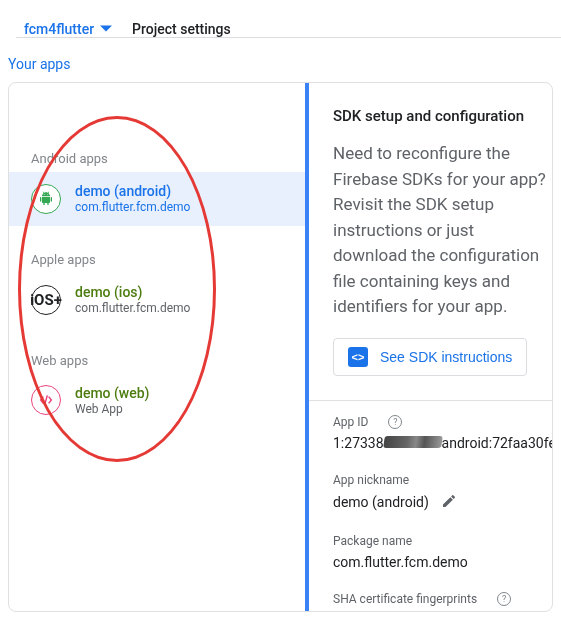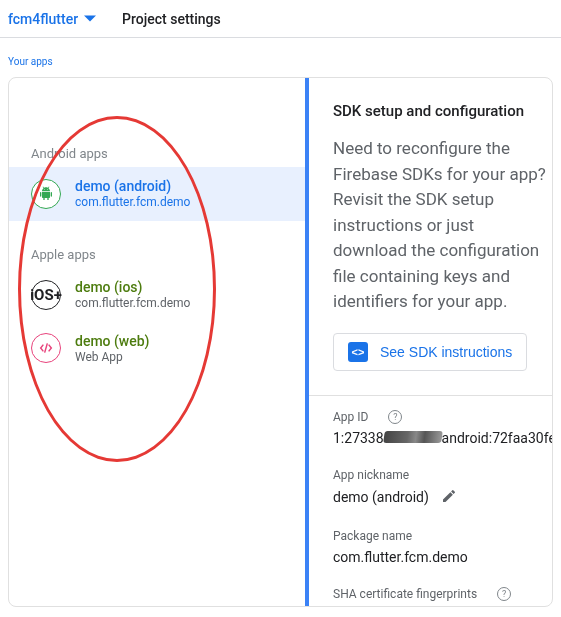--- a/index.html
+++ b/index.html
@@ -1,23 +1,23 @@
 <!DOCTYPE html>
 <html><head>
   <meta charset="utf-8">
   <style>
     * { box-sizing: border-box; margin: 0; padding: 0; }
     body { font-family: -apple-system, BlinkMacSystemFont, "Segoe UI", Roboto, Arial, sans-serif; background: #fff; color: #202124; width: 561px; height: 617px; overflow: hidden; }
     
-    .topbar { height: 38px; display: flex; align-items: center; gap: 26px; padding: 0 8px; border-bottom: 1px solid #dadce0; }
+    .topbar { height: 38px; display: flex; align-items: flex-end; gap: 20px; padding: 0 8px; border-bottom: 1px solid #dadce0; margin-left: 16px; }
     .project-chip { display: flex; align-items: center; gap: 6px; color: #1a73e8; font-size: 14px; font-weight: 500; cursor: pointer; }
     .project-chip svg { width: 12px; height: 12px; }
     .page-title { font-size: 14px; font-weight: 500; color: #202124; }
     
-    .subheader { padding: 18px 8px 10px; color: #1a73e8; font-size: 10px; }
+    .subheader { padding: 18px 8px 10px; color: #1a73e8; font-size: 14px; }
     
     .panel { margin: 0 8px; border: 1px solid #e0e0e0; border-radius: 8px; background: #fff; display: flex; height: 530px; overflow: hidden; position: relative; }
     
     .sidebar { width: 300px; border-right: 4px solid #3b82f6; padding-top: 60px; overflow: hidden; }
     .section-label { padding: 8px 22px 6px; color: #80868b; font-size: 13px; }
     .app-row { display: flex; align-items: center; gap: 14px; padding: 10px 22px; cursor: pointer; }
     .app-row.selected { background: #e8f0fe; }
     .app-row.selected .app-name { color: #1a73e8; font-weight: 500; }
     .app-row.selected .app-sub { color: #1a73e8; }
     .app-icon { width: 30px; height: 30px; border-radius: 50%; border: 1.5px solid; display: flex; align-items: center; justify-content: center; flex-shrink: 0; background: #fff; }
@@ -80,20 +80,21 @@
 
     <div class="section-label" style="margin-top:18px;">Apple apps</div>
     <div class="app-row">
       <div class="app-icon ios">iOS+</div>
       <div class="app-text">
         <div class="app-name">demo (ios)</div>
         <div class="app-sub">com.flutter.fcm.demo</div>
       </div>
     </div>
 
+    <div class="section-label" style="margin-top:18px;">Web apps</div>
     <div class="app-row">
       <div class="app-icon web">
         <svg width="16" height="16" viewBox="0 0 24 24" fill="none" stroke="currentColor" stroke-width="2.2">
             <path d="M8 7 L4 12 L8 17 M16 7 L20 12 L16 17 M14 5 L10 19"></path>
           </svg>
       </div>
       <div class="app-text">
         <div class="app-name">demo (web)</div>
         <div class="app-sub">Web App</div>
       </div>

